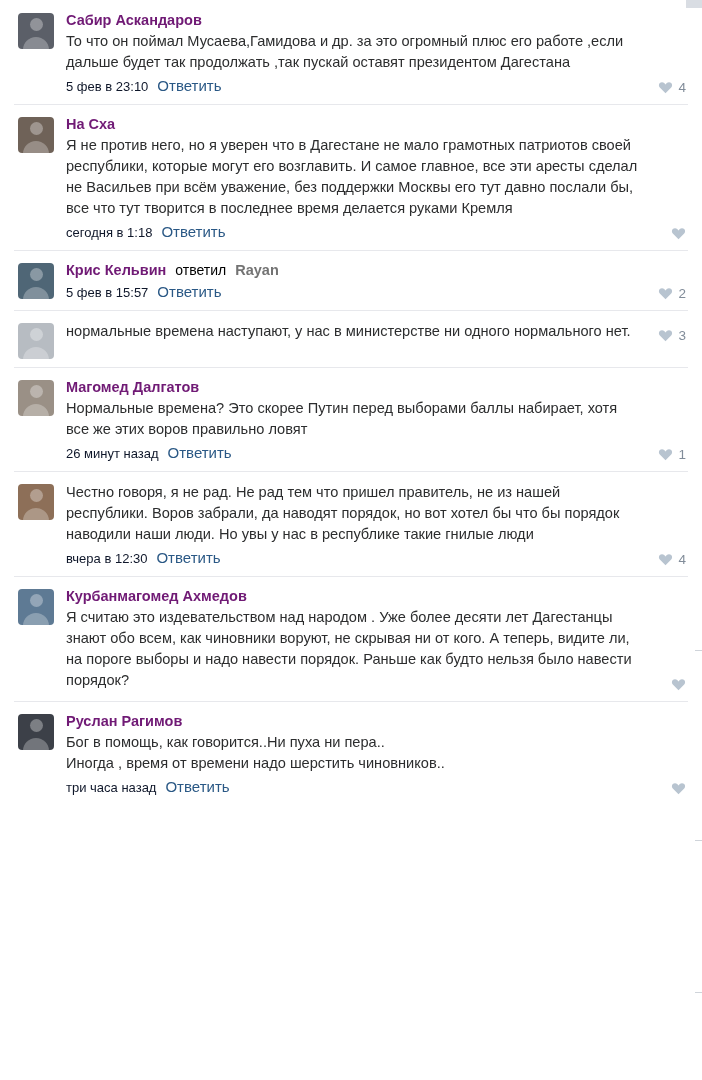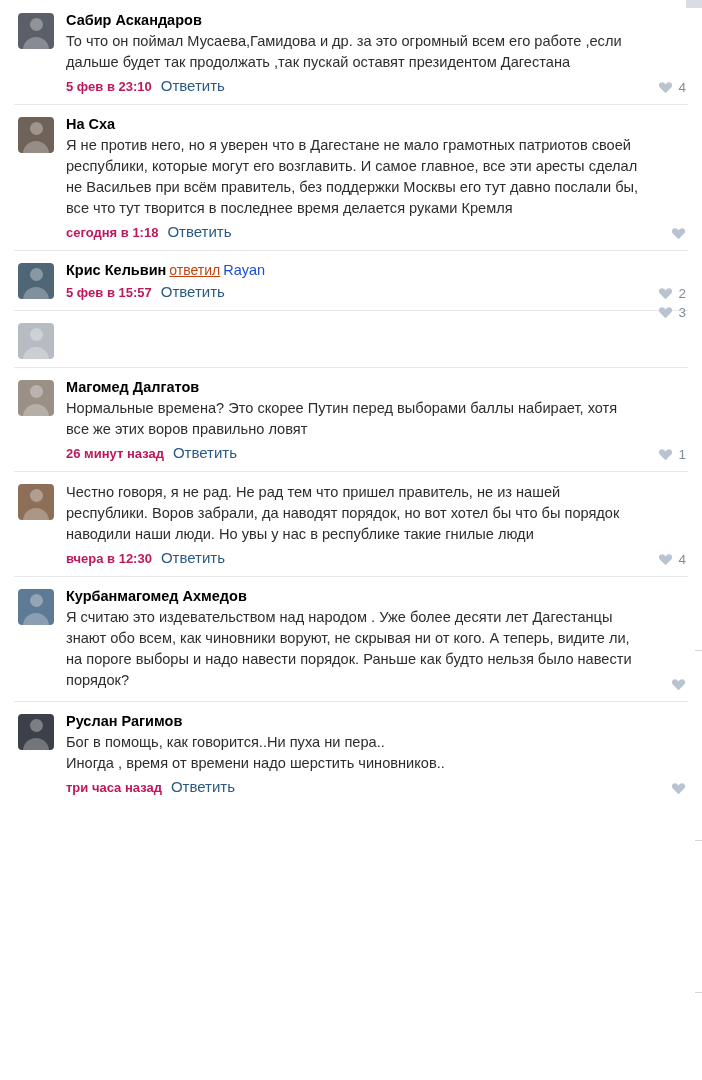--- a/index.html
+++ b/index.html
@@ -79,58 +79,56 @@
     flex: 1 1 auto;
     min-width: 0;
     padding-right: 50px;
     position: relative;
   }
   .author-line {
     line-height: 17px;
     margin-bottom: 2px;
   }
   .author {
-    color: #000000;
+    color: #701a75;
     font-size: 14.5px;
     font-weight: bold;
     text-decoration: none;
     cursor: pointer;
   }
   .reply-to-prefix {
-    color: #c2410c;
+    color: #000000;
     font-size: 14px;
     font-weight: normal;
-    margin: 0 3px;
-    text-decoration: underline;
+    margin: 0 9px;
   }
   .reply-to {
-    color: #1d4ed8;
+    color: #737373;
     font-size: 14.5px;
-    font-weight: normal;
+    font-weight: bold;
     text-decoration: none;
     cursor: pointer;
   }
   .text {
     font-size: 14.6px;
     line-height: 21px;
     color: #2c2d2e;
     word-wrap: break-word;
     white-space: pre-wrap;
     margin-bottom: 2px;
   }
   .meta {
     margin-top: 4px;
     line-height: 18px;
     font-size: 13px;
     color: #939393;
   }
   .meta .date {
-    color: #be185d;
+    color: #0f172a;
     font-size: 13px;
-    font-weight: bold;
   }
   .meta .reply {
     color: #2a5885;
     font-size: 15px;
     margin-left: 9px;
     cursor: pointer;
     text-decoration: none;
   }
   .likes {
     position: absolute;
@@ -178,37 +176,37 @@
   }
 </style>
 </head>
 <body>
 
 <div id="comments-list">
     <div class="comment">
       <div class="avatar av-a"></div>
       <div class="body">
         <div class="author-line"><a class="author">Сабир Аскандаров</a></div>
-        <div class="text">То что он поймал Мусаева,Гамидова и др. за это огромный всем его работе ,если дальше будет так продолжать ,так пускай оставят президентом Дагестана</div>
+        <div class="text">То что он поймал Мусаева,Гамидова и др. за это огромный плюс его работе ,если дальше будет так продолжать ,так пускай оставят президентом Дагестана</div>
         <div class="meta"><span class="date">5 фев в 23:10</span><a class="reply">Ответить</a></div>
         <div class="likes">
           <span>
             <svg viewBox="0 0 16 15" xmlns="http://www.w3.org/2000/svg">
               <path fill="#b8c4d0" d="M8 14.2 1.9 8.1C.6 6.8.6 4.6 1.9 3.3c1.3-1.3 3.4-1.3 4.7 0L8 4.7l1.4-1.4c1.3-1.3 3.4-1.3 4.7 0 1.3 1.3 1.3 3.5 0 4.8L8 14.2z"></path>
             </svg>
           </span>
           <span class="cnt">4</span>
         </div>
       </div>
     </div>
     <div class="comment sep">
       <div class="avatar av-b"></div>
       <div class="body">
         <div class="author-line"><a class="author">На Сха</a></div>
-        <div class="text">Я не против него, но я уверен что в Дагестане не мало грамотных патриотов своей республики, которые могут его возглавить. И самое главное, все эти аресты сделал не Васильев при всём правитель, без поддержки Москвы его тут давно послали бы, все что тут творится в последнее время делается руками Кремля</div>
+        <div class="text">Я не против него, но я уверен что в Дагестане не мало грамотных патриотов своей республики, которые могут его возглавить. И самое главное, все эти аресты сделал не Васильев при всём уважение, без поддержки Москвы его тут давно послали бы, все что тут творится в последнее время делается руками Кремля</div>
         <div class="meta"><span class="date">сегодня в 1:18</span><a class="reply">Ответить</a></div>
         <div class="likes">
           <span>
             <svg viewBox="0 0 16 15" xmlns="http://www.w3.org/2000/svg">
               <path fill="#b8c4d0" d="M8 14.2 1.9 8.1C.6 6.8.6 4.6 1.9 3.3c1.3-1.3 3.4-1.3 4.7 0L8 4.7l1.4-1.4c1.3-1.3 3.4-1.3 4.7 0 1.3 1.3 1.3 3.5 0 4.8L8 14.2z"></path>
             </svg>
           </span>
         </div>
       </div>
     </div>
@@ -223,20 +221,21 @@
               <path fill="#b8c4d0" d="M8 14.2 1.9 8.1C.6 6.8.6 4.6 1.9 3.3c1.3-1.3 3.4-1.3 4.7 0L8 4.7l1.4-1.4c1.3-1.3 3.4-1.3 4.7 0 1.3 1.3 1.3 3.5 0 4.8L8 14.2z"></path>
             </svg>
           </span>
           <span class="cnt">2</span>
         </div>
       </div>
     </div>
     <div class="comment sep">
       <div class="avatar av-d"></div>
       <div class="body">
+        <div class="text">нормальные времена наступают, у нас в министерстве ни одного нормального нет.</div>
         <div class="likes">
           <span>
             <svg viewBox="0 0 16 15" xmlns="http://www.w3.org/2000/svg">
               <path fill="#b8c4d0" d="M8 14.2 1.9 8.1C.6 6.8.6 4.6 1.9 3.3c1.3-1.3 3.4-1.3 4.7 0L8 4.7l1.4-1.4c1.3-1.3 3.4-1.3 4.7 0 1.3 1.3 1.3 3.5 0 4.8L8 14.2z"></path>
             </svg>
           </span>
           <span class="cnt">3</span>
         </div>
       </div>
     </div>

